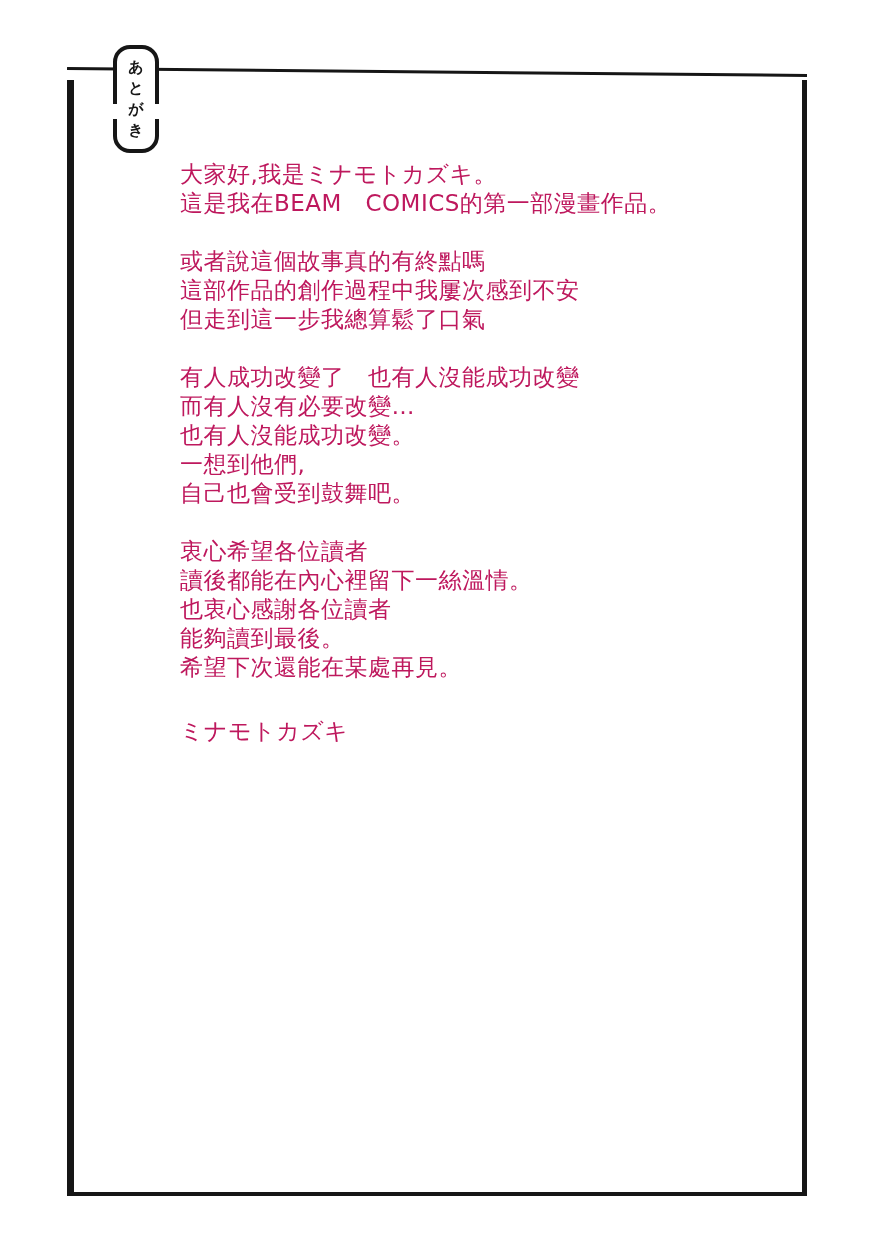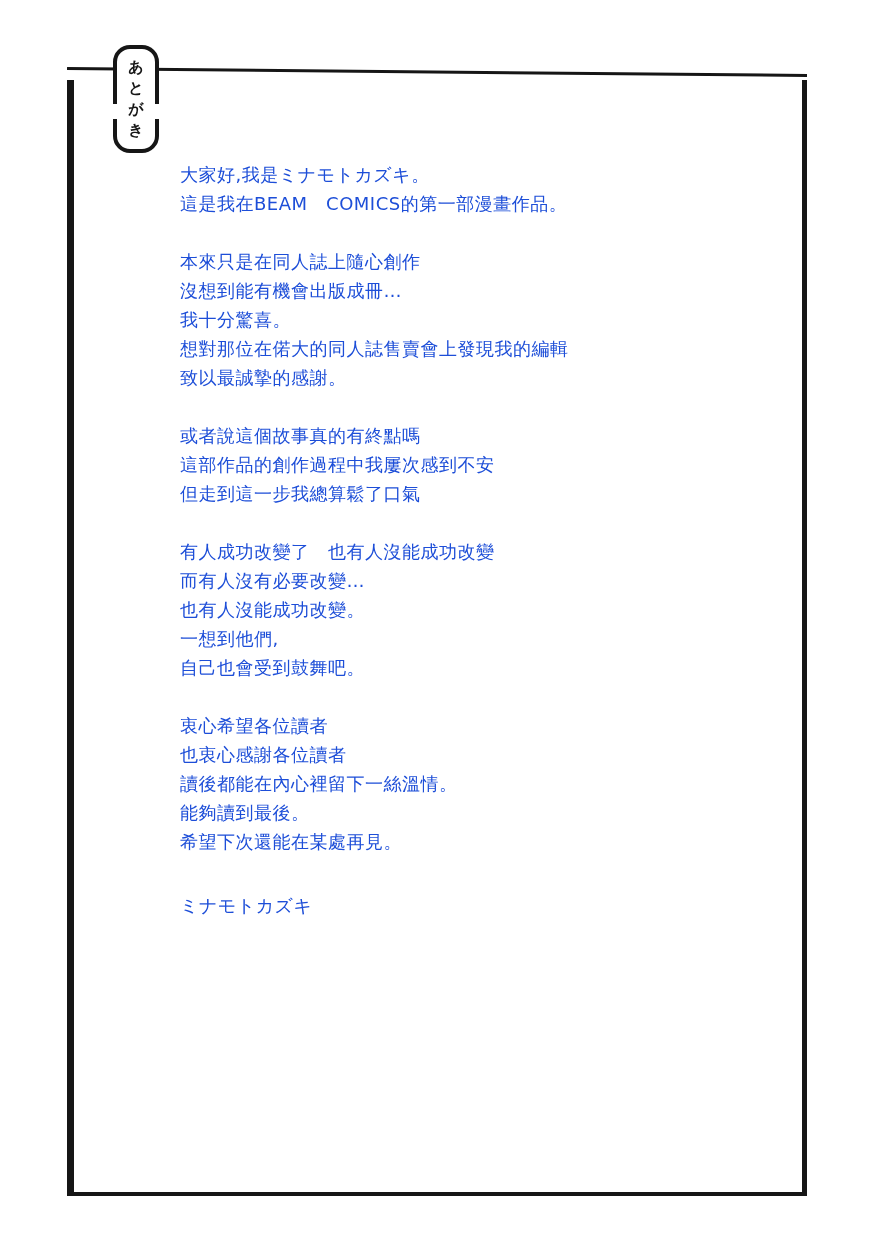--- a/index.html
+++ b/index.html
@@ -72,24 +72,24 @@
   }
   .tab-gap.left  { left: 108px; top: 104px; }
   .tab-gap.right { left: 150px; top: 104px; }
 
   
   .text {
     position: absolute;
     left: 180px;
     top: 160px;
     width: 590px;
-    font-size: 18px;
+    font-size: 23px;
     line-height: 29px;
     letter-spacing: 0.5px;
-    color: #1d4ed8;
+    color: #be185d;
     z-index: 1;
   }
   .para { margin: 0 0 29px 0; }
   .line { white-space: pre; }
   .signature { margin-top: 35px; white-space: pre; }
 </style>
 </head>
 <body>
 
 <div id="canvas">
@@ -106,42 +106,35 @@
   <div class="tab-gap left"></div>
   <div class="tab-gap right"></div>
 
   <div class="text">
     <div id="paragraphs-host">
         <div class="para">
           <div class="line">大家好,我是ミナモトカズキ。</div>
           <div class="line">這是我在BEAM　COMICS的第一部漫畫作品。</div>
         </div>
         <div class="para">
-          <div class="line">本來只是在同人誌上隨心創作</div>
-          <div class="line">沒想到能有機會出版成冊…</div>
-          <div class="line">我十分驚喜。</div>
-          <div class="line">想對那位在偌大的同人誌售賣會上發現我的編輯</div>
-          <div class="line">致以最誠摯的感謝。</div>
-        </div>
-        <div class="para">
           <div class="line">或者說這個故事真的有終點嗎</div>
           <div class="line">這部作品的創作過程中我屢次感到不安</div>
           <div class="line">但走到這一步我總算鬆了口氣</div>
         </div>
         <div class="para">
           <div class="line">有人成功改變了　也有人沒能成功改變</div>
           <div class="line">而有人沒有必要改變…</div>
           <div class="line">也有人沒能成功改變。</div>
           <div class="line">一想到他們,</div>
           <div class="line">自己也會受到鼓舞吧。</div>
         </div>
         <div class="para">
           <div class="line">衷心希望各位讀者</div>
+          <div class="line">讀後都能在內心裡留下一絲溫情。</div>
           <div class="line">也衷心感謝各位讀者</div>
-          <div class="line">讀後都能在內心裡留下一絲溫情。</div>
           <div class="line">能夠讀到最後。</div>
           <div class="line">希望下次還能在某處再見。</div>
         </div>
       </div>
     <div class="signature">ミナモトカズキ</div>
   </div>
 
 </div>
 
 </body></html>

